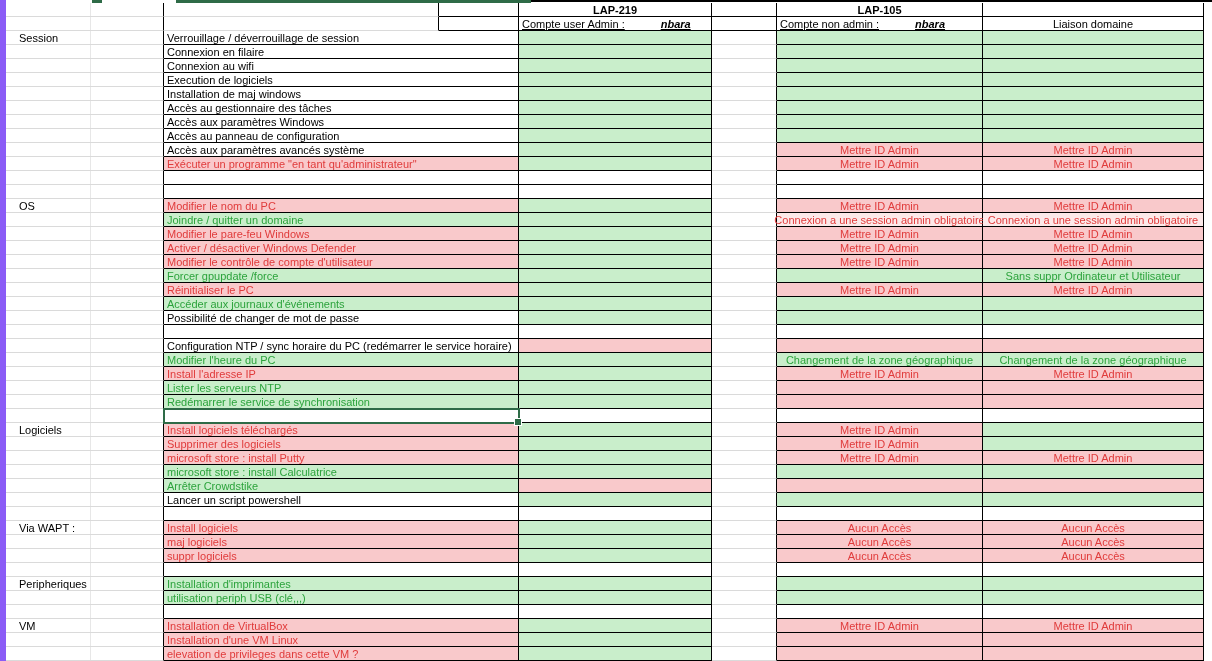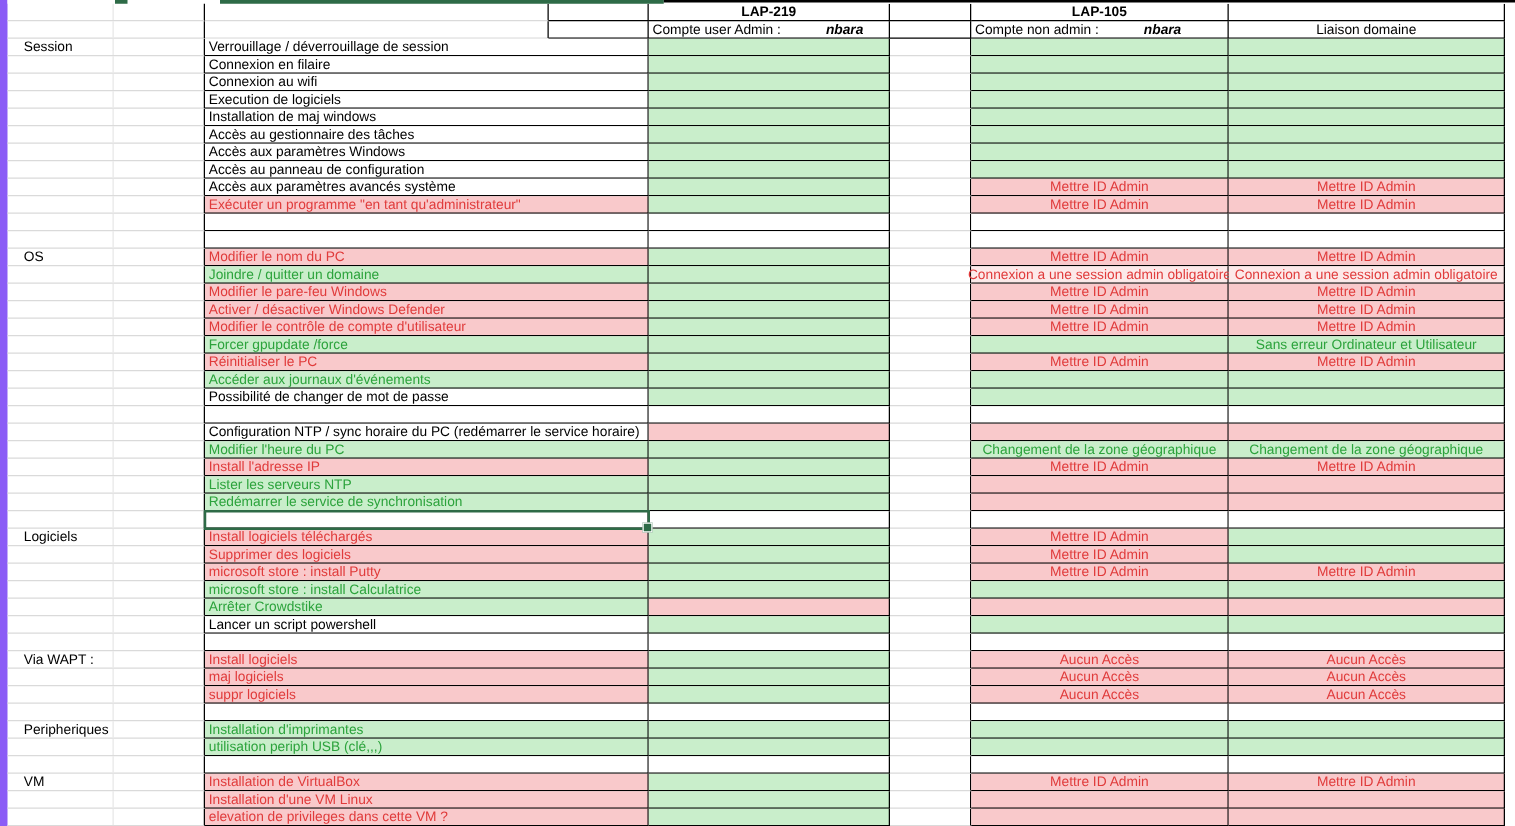--- a/index.html
+++ b/index.html
@@ -17,21 +17,21 @@
   .colA::before{content:'';position:absolute;left:84px;top:0;bottom:0;width:1px;background:#e7e7e7;}
   .colA span{position:relative;z-index:1;}
   .colB{width:355px;padding-left:3px;}
   .colC{width:193px;justify-content:center;}
   .colD{width:65px;border-bottom:1px solid #dadada;}
   .colE{width:206px;justify-content:center;}
   .colF{width:221px;justify-content:center;}
   .bh1{width:275px;border-bottom:1px solid #dadada;}
   .bh2{width:80px;}
   .bb-k{border-bottom:1px solid #000 !important;}
-  .left{justify-content:flex-start !important;padding-left:3px;}
+  .left{justify-content:flex-start !important;padding-left:3px;text-decoration:underline;}
   .bold{font-weight:700;}
   .name{font-weight:700;font-style:italic;margin-left:36px;}
   .bg-g{background:#c9eecb;}
   .bg-p{background:#f9c9cb;}
   .bg-lp{background:#fce9e9;}
   .bg-w{background:#fff;}
   .tc-r{color:#e03b3b;}
   .tc-gr{color:#2ca33c;}
   .tc-k{color:#000;text-align:center;}
   .selected{outline:2px solid #2e6b47;outline-offset:-1px;position:relative;z-index:2;}
@@ -215,21 +215,21 @@
         <div class="cell colD"></div>
         <div class="cell colE bg-p tc-r">Mettre ID Admin</div>
         <div class="cell colF bg-p tc-r">Mettre ID Admin</div>
       </div>
       <div class="row">
         <div class="cell colA"></div>
         <div class="cell colB bg-g tc-gr">Forcer gpupdate /force</div>
         <div class="cell colC bg-g"></div>
         <div class="cell colD"></div>
         <div class="cell colE bg-g "></div>
-        <div class="cell colF bg-g tc-gr">Sans erreur Ordinateur et Utilisateur</div>
+        <div class="cell colF bg-g tc-gr">Sans suppr Ordinateur et Utilisateur</div>
       </div>
       <div class="row">
         <div class="cell colA"></div>
         <div class="cell colB bg-p tc-r">Réinitialiser le PC</div>
         <div class="cell colC bg-g"></div>
         <div class="cell colD"></div>
         <div class="cell colE bg-p tc-r">Mettre ID Admin</div>
         <div class="cell colF bg-p tc-r">Mettre ID Admin</div>
       </div>
       <div class="row">

